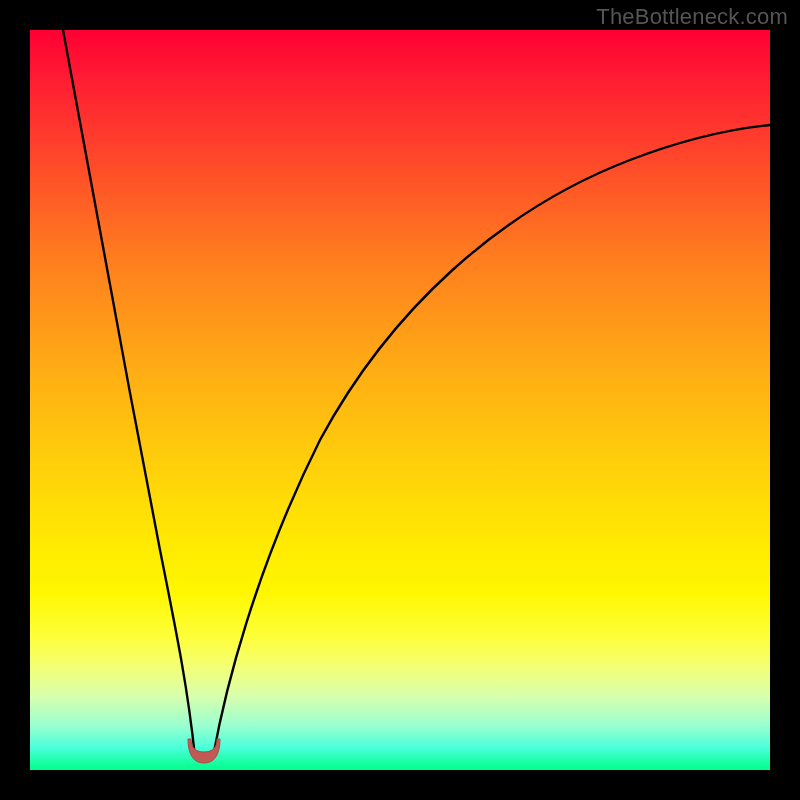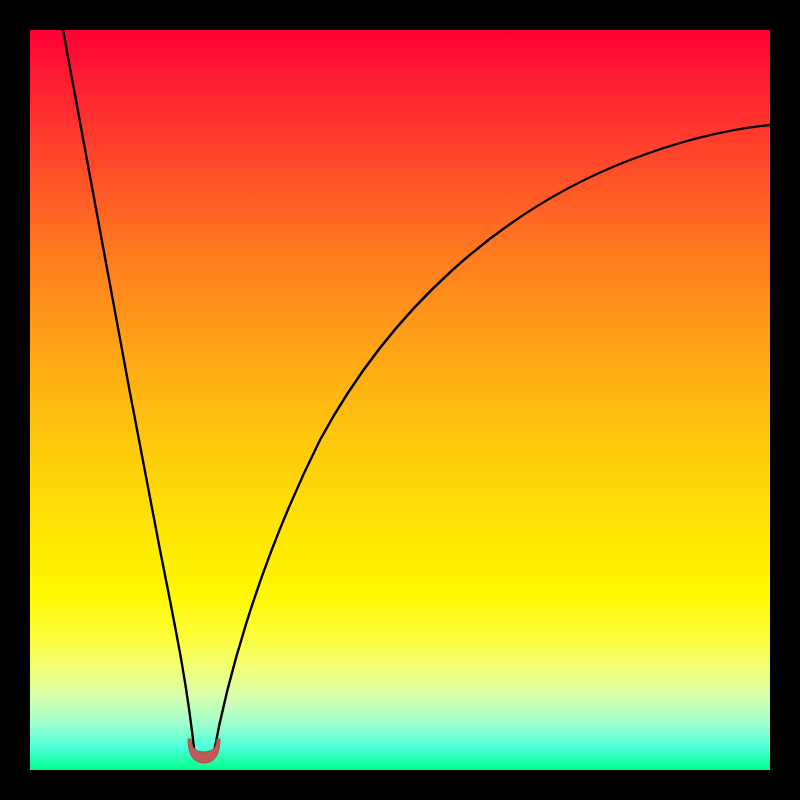--- a/index.html
+++ b/index.html
@@ -63,20 +63,21 @@
   svg.curve {
     position: absolute;
     inset: 0;
   }
 </style>
 </head>
 <body>
 
 <div class="frame">
 
+  <div class="watermark">TheBottleneck.com</div>
 
   <div class="plot">
     <div class="gradient"></div>
 
     <svg class="curve" viewBox="0 0 740 740" preserveAspectRatio="none">
       <path d="M 33 0
                C 55 120, 95 340, 130 520
                C 148 610, 158 660, 165 727" fill="none" stroke="#000" stroke-width="2.4" stroke-linecap="round"></path>
       <path d="M 183 727
                C 195 660, 225 540, 290 410

